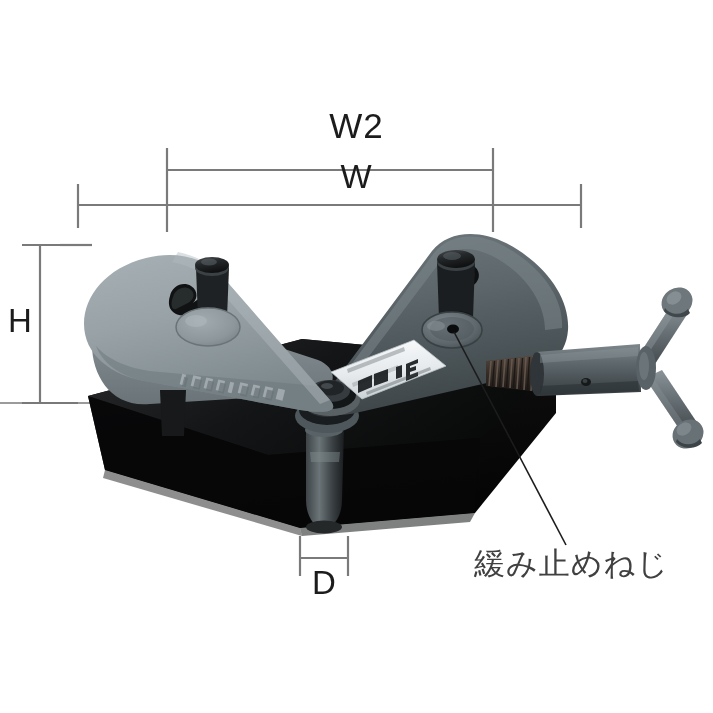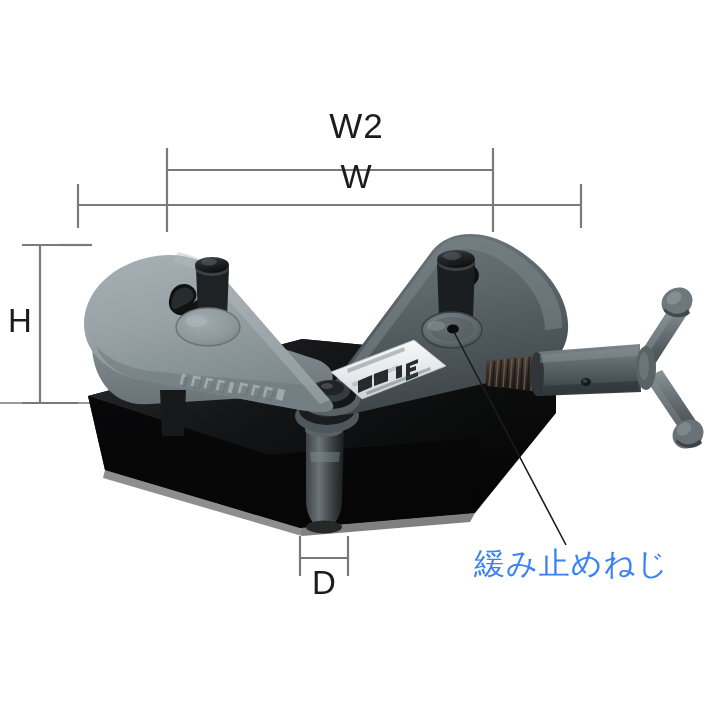--- a/index.html
+++ b/index.html
@@ -37,21 +37,21 @@
     user-select: none;
   }
   #label-w2 { left: 0; top: 108px; width: 713px; text-align: center; font-size: 35px; letter-spacing: 1px; }
   #label-w  { left: 0; top: 160px; width: 713px; text-align: center; font-size: 33px; letter-spacing: 1px; }
   #label-h  { left: 0px; top: 304px; width: 40px; text-align: center; font-size: 33px; }
   #label-d  { left: 294px; top: 566px; width: 60px; text-align: center; font-size: 33px; }
   #label-callout {
     left: 474px; top: 548px;
     font-size: 31px;
     letter-spacing: 1px;
-    color: #3b82f6;
+    color: #404040;
   }
 </style>
 </head>
 <body>
 
 <div id="stage">
 
   <svg id="artwork" viewBox="0 0 713 713" xmlns="http://www.w3.org/2000/svg">
     <defs>
       <linearGradient id="gArmTop" x1="0" y1="0" x2="0.35" y2="1">

